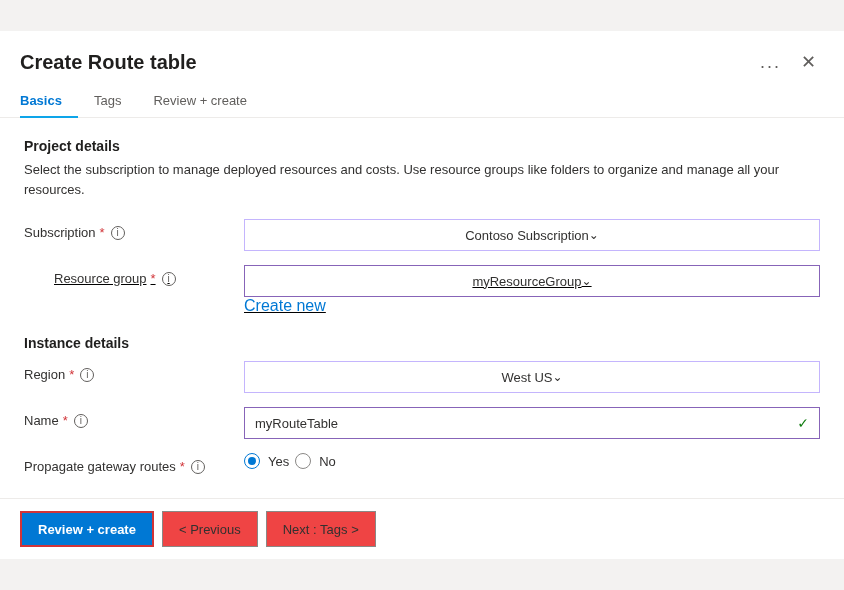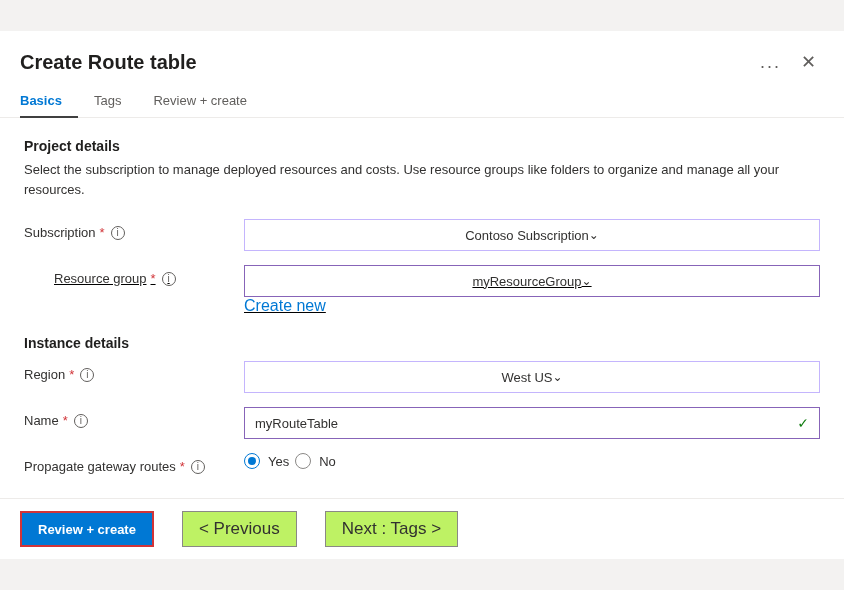--- a/index.html
+++ b/index.html
@@ -63,21 +63,21 @@
     .tab {
       padding: 8px 16px;
       cursor: pointer;
       font-size: 13px;
       color: #605e5c;
       border-bottom: 2px solid transparent;
       margin-bottom: -1px;
     }
     .tab.active {
       color: #0078d4;
-      border-bottom: 2px solid #404040;
+      border-bottom: 2px solid #0ea5e9;
       font-weight: 600;
     }
     .tab:first-child {
       padding-left: 0;
     }
     .content {
       flex: 1;
       overflow-y: auto;
       padding: 20px 24px;
     }
@@ -224,28 +224,27 @@
       background: #0078d4;
       color: #fff;
       border: 2px solid #d13438;
       padding: 6px 16px;
       cursor: pointer;
       font-size: 13px;
       font-weight: 600;
       height: 36px;
     }
     .btn-secondary {
-      background: #bef264;
+      background: #ef4444;
       color: #323130;
       border: 1px solid #8a8886;
       padding: 6px 16px;
       cursor: pointer;
-      font-size: 17px;
+      font-size: 13px;
       height: 36px;
-      margin-left: 20px;
     }
     .btn-secondary:disabled {
       color: #a19f9d;
       cursor: not-allowed;
     }
   </style>
 </head>
 <body>
 
 <div class="dialog">

